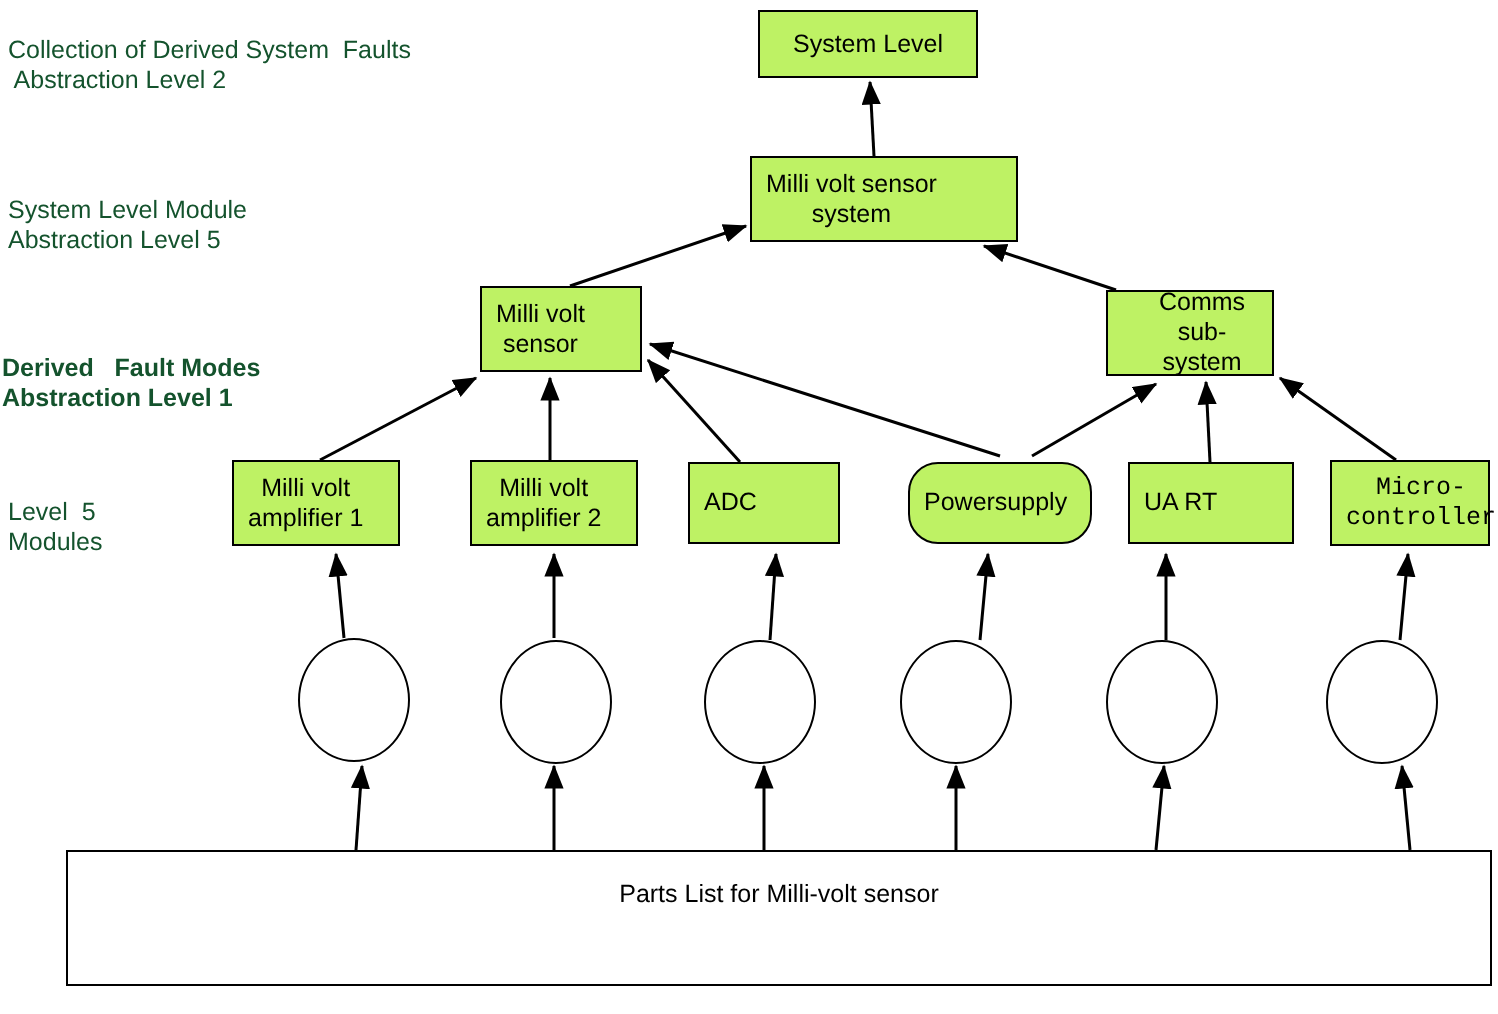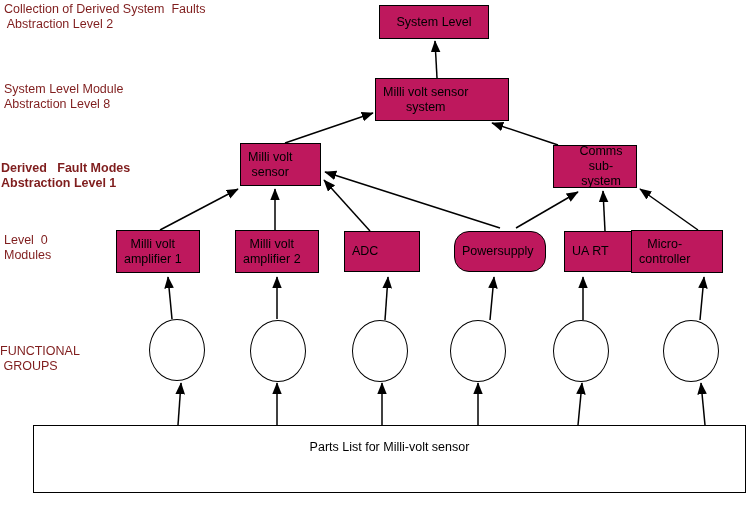--- a/index.html
+++ b/index.html
@@ -20,29 +20,30 @@
   #edges {
     position: absolute;
     left: 0;
     top: 0;
     width: 749px;
     height: 507px;
   }
   .row-label {
     position: absolute;
     font-size: 12.5px;
-    color: #7f1d1d;
+    color: #14532d;
     line-height: 15px;
     white-space: pre;
+    margin-top: 16px;
   }
   .node {
     position: absolute;
     box-sizing: border-box;
     border: 1.5px solid #000000;
-    background: #be185d;
+    background: #bef264;
     color: #000000;
     font-size: 12.5px;
     line-height: 15px;
     display: flex;
     align-items: center;
     justify-content: center;
     text-align: center;
     padding: 2px 4px;
     white-space: pre-line;
   }
@@ -108,43 +109,41 @@
         <line x1="382" y1="425" x2="382" y2="383" stroke="#000000" stroke-width="1.5" marker-end="url(#arrowhead)"></line>
         <line x1="478" y1="425" x2="478" y2="383" stroke="#000000" stroke-width="1.5" marker-end="url(#arrowhead)"></line>
         <line x1="578" y1="425" x2="582" y2="383" stroke="#000000" stroke-width="1.5" marker-end="url(#arrowhead)"></line>
         <line x1="705" y1="425" x2="701" y2="383" stroke="#000000" stroke-width="1.5" marker-end="url(#arrowhead)"></line>
       </g>
   </svg>
 
   <div class="row-label" style="left:4px; top:2px;">Collection of Derived System  Faults
  Abstraction Level 2</div>
   <div class="row-label" style="left:4px; top:82px;">System Level Module
-Abstraction Level 8</div>
+Abstraction Level 5</div>
   <div class="row-label" style="left:1px; top:161px;font-weight:bold;">Derived   Fault Modes
 Abstraction Level 1</div>
-  <div class="row-label" style="left:4px; top:233px;">Level  0
+  <div class="row-label" style="left:4px; top:233px;">Level  5
 Modules</div>
-  <div class="row-label" style="left:0px; top:344px;">FUNCTIONAL
- GROUPS</div>
 
   <div class="node" style="left:379px; top:5px; width:110px; height:34px;">System Level</div>
   <div class="node left-align" style="left:375px; top:78px; width:134px; height:43px;">Milli volt sensor
 system</div>
   <div class="node left-align" style="left:240px; top:143px; width:81px; height:43px;">Milli volt
 sensor</div>
   <div class="node left-align" style="left:553px; top:145px; width:84px; height:43px;padding-left:16px;">Comms
 sub-system</div>
   <div class="node left-align" style="left:116px; top:230px; width:84px; height:43px;">Milli volt
 amplifier 1</div>
   <div class="node left-align" style="left:235px; top:230px; width:84px; height:43px;">Milli volt
 amplifier 2</div>
   <div class="node left-align" style="left:344px; top:231px; width:76px; height:41px;">ADC</div>
   <div class="node left-align" style="left:454px; top:231px; width:92px; height:41px;border-radius:15px;">Powersupply</div>
   <div class="node left-align" style="left:564px; top:231px; width:83px; height:41px;">UA  RT</div>
-  <div class="node left-align" style="left:631px; top:230px; width:92px; height:43px;">Micro-
+  <div class="node left-align" style="left:665px; top:230px; width:80px; height:43px;font-family:Liberation Mono, monospace;">Micro-
 controller</div>
 
   <div class="ellipse" style="left:149px; top:319px; width:56px; height:62px;"></div>
   <div class="ellipse" style="left:250px; top:320px; width:56px; height:62px;"></div>
   <div class="ellipse" style="left:352px; top:320px; width:56px; height:62px;"></div>
   <div class="ellipse" style="left:450px; top:320px; width:56px; height:62px;"></div>
   <div class="ellipse" style="left:553px; top:320px; width:56px; height:62px;"></div>
   <div class="ellipse" style="left:663px; top:320px; width:56px; height:62px;"></div>
 
   <div class="partslist" style="left:33px; top:425px; width:713px; height:68px;">

